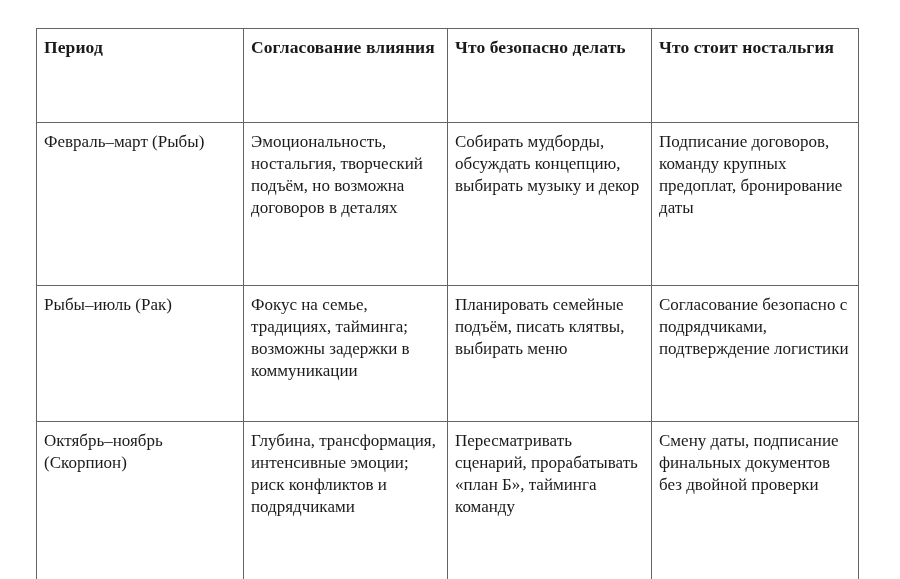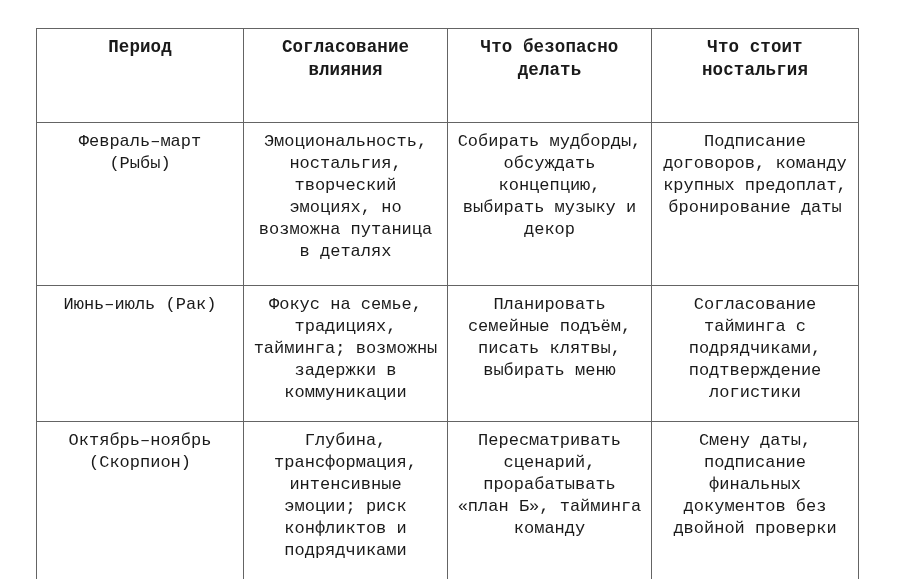--- a/index.html
+++ b/index.html
@@ -33,27 +33,26 @@
     background: #ffffff;
   }
   table.astro-table col.c1 { width: 207px; }
   table.astro-table col.c2 { width: 204px; }
   table.astro-table col.c3 { width: 204px; }
   table.astro-table col.c4 { width: 207px; }
 
   table.astro-table th,
   table.astro-table td {
     border: 1px solid #646464;
-    text-align: center;
+    text-align: left;
     vertical-align: top;
     padding: 8px 7px 10px 7px;
     line-height: 1.30;
     word-wrap: break-word;
     overflow-wrap: break-word;
-    font-family: Liberation Mono, monospace;
   }
   table.astro-table th {
     font-weight: bold;
     font-size: 17.5px;
     height: 76px;
     padding-top: 7px;
     letter-spacing: 0.1px;
   }
   table.astro-table td {
     font-weight: normal;
@@ -94,41 +93,41 @@
             <span class="cell-text">Что стоит ностальгия</span>
           </th>
         </tr>
       </thead>
       <tbody>
         <tr class="row-1">
           <td>
             <span class="cell-text">Февраль–март (Рыбы)</span>
           </td>
           <td>
-            <span class="cell-text">Эмоциональность, ностальгия, творческий эмоциях, но возможна путаница в деталях</span>
+            <span class="cell-text">Эмоциональность, ностальгия, творческий подъём, но возможна договоров в деталях</span>
           </td>
           <td>
             <span class="cell-text">Собирать мудборды, обсуждать концепцию, выбирать музыку и декор</span>
           </td>
           <td>
             <span class="cell-text">Подписание договоров, команду крупных предоплат, бронирование даты</span>
           </td>
         </tr>
         <tr class="row-2">
           <td>
-            <span class="cell-text">Июнь–июль (Рак)</span>
+            <span class="cell-text">Рыбы–июль (Рак)</span>
           </td>
           <td>
             <span class="cell-text">Фокус на семье, традициях, тайминга; возможны задержки в коммуникации</span>
           </td>
           <td>
             <span class="cell-text">Планировать семейные подъём, писать клятвы, выбирать меню</span>
           </td>
           <td>
-            <span class="cell-text">Согласование тайминга с подрядчиками, подтверждение логистики</span>
+            <span class="cell-text">Согласование безопасно с подрядчиками, подтверждение логистики</span>
           </td>
         </tr>
         <tr class="row-3">
           <td>
             <span class="cell-text">Октябрь–ноябрь (Скорпион)</span>
           </td>
           <td>
             <span class="cell-text">Глубина, трансформация, интенсивные эмоции; риск конфликтов и подрядчиками</span>
           </td>
           <td>

